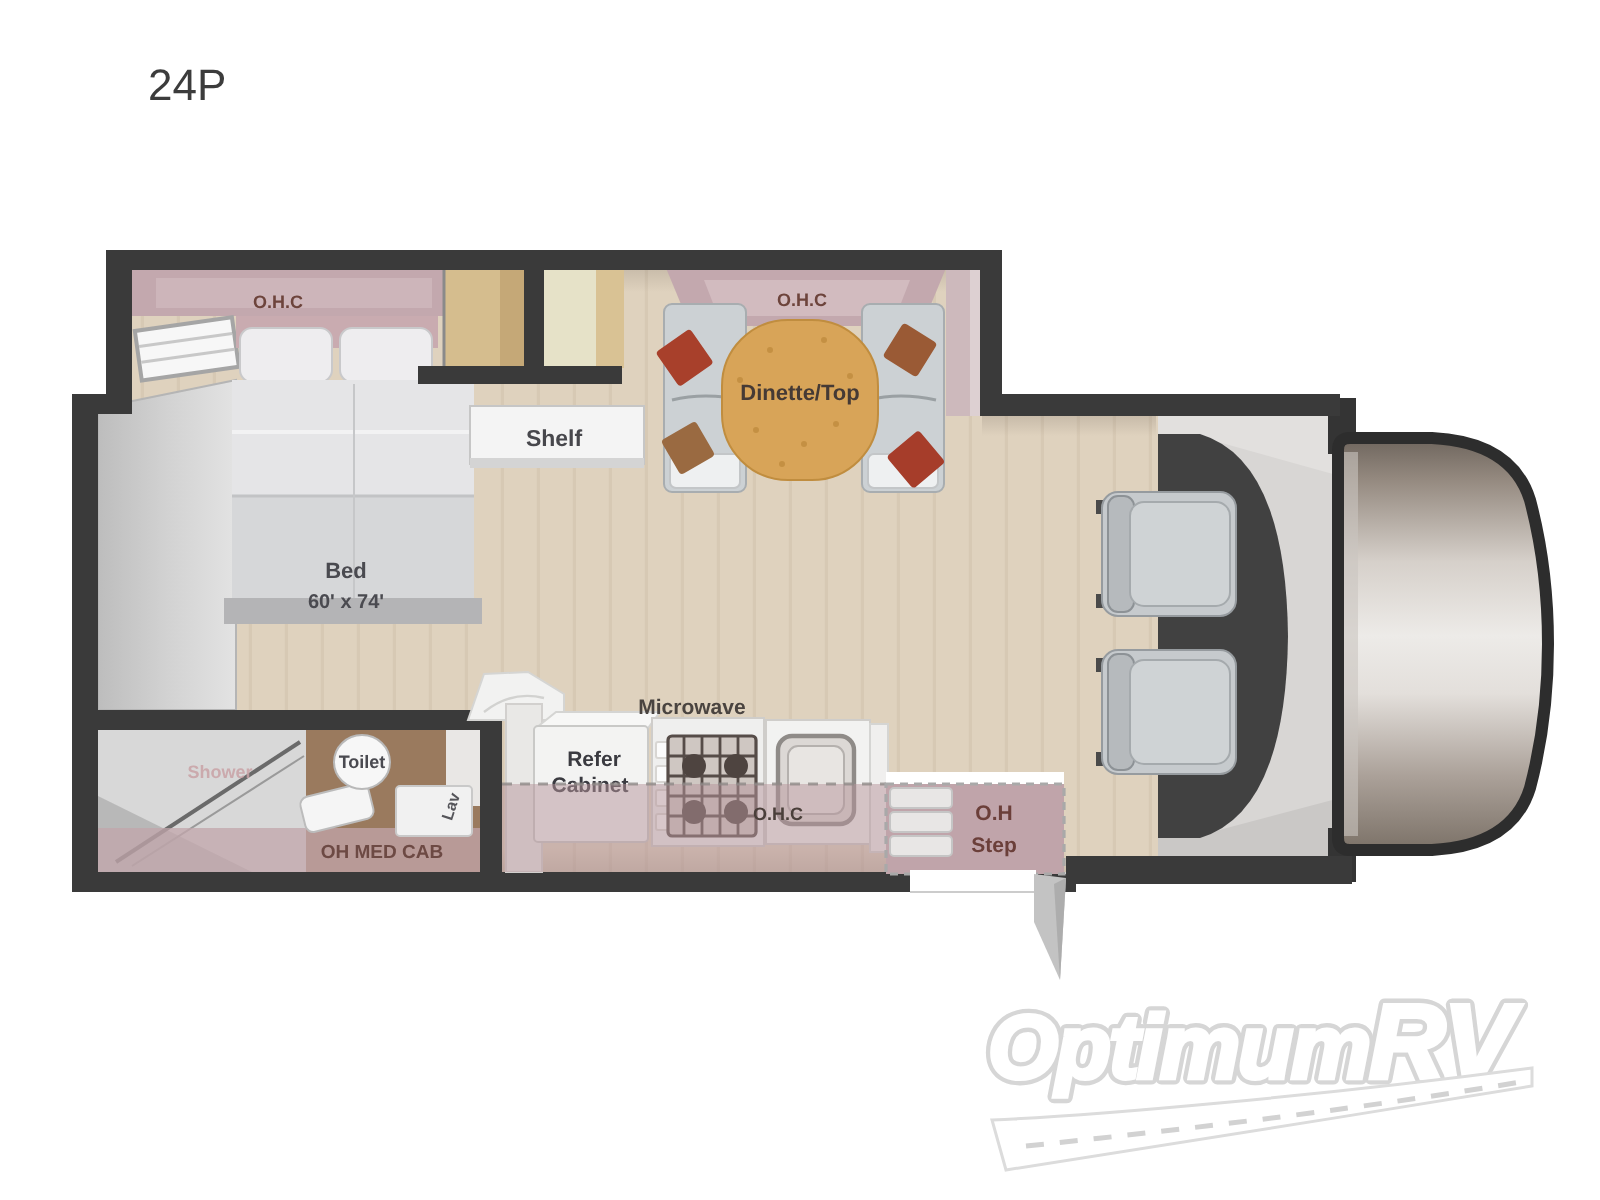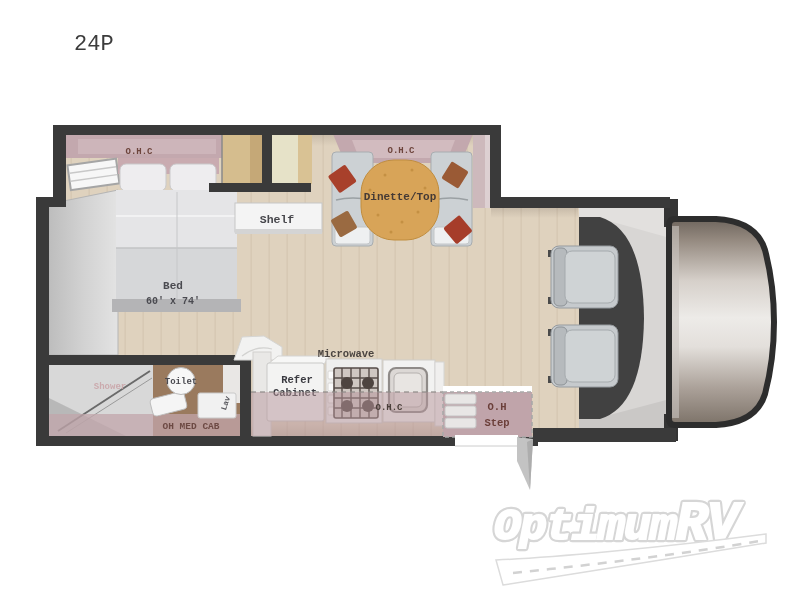--- a/index.html
+++ b/index.html
@@ -1,16 +1,16 @@
 <!DOCTYPE html>
 <html><head>
 <meta charset="utf-8">
 <style>
   html,body{margin:0;padding:0;background:#ffffff;}
-  .page{width:800px;height:600px;position:relative;font-family:Liberation Mono, monospace;}
+  .page{width:800px;height:600px;position:relative;font-family:Liberation Sans, sans-serif;}
   svg{display:block;}
 </style>
 </head>
 <body>
 <div class="page">
 <svg width="800" height="600" viewBox="0 0 800 600" xmlns="http://www.w3.org/2000/svg">
 <defs>
   <linearGradient id="capg" x1="0" y1="0" x2="0" y2="1">
     <stop offset="0" stop-color="#6e655d"></stop>
     <stop offset="0.10" stop-color="#94897f"></stop>

